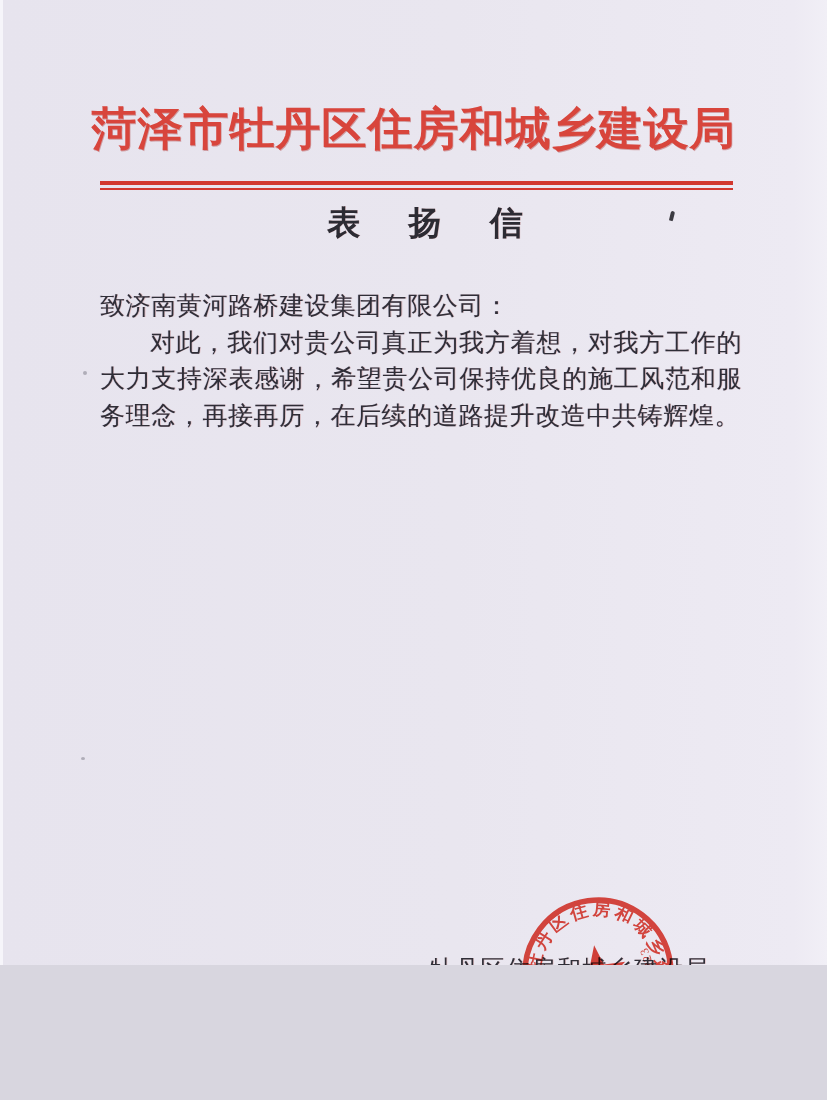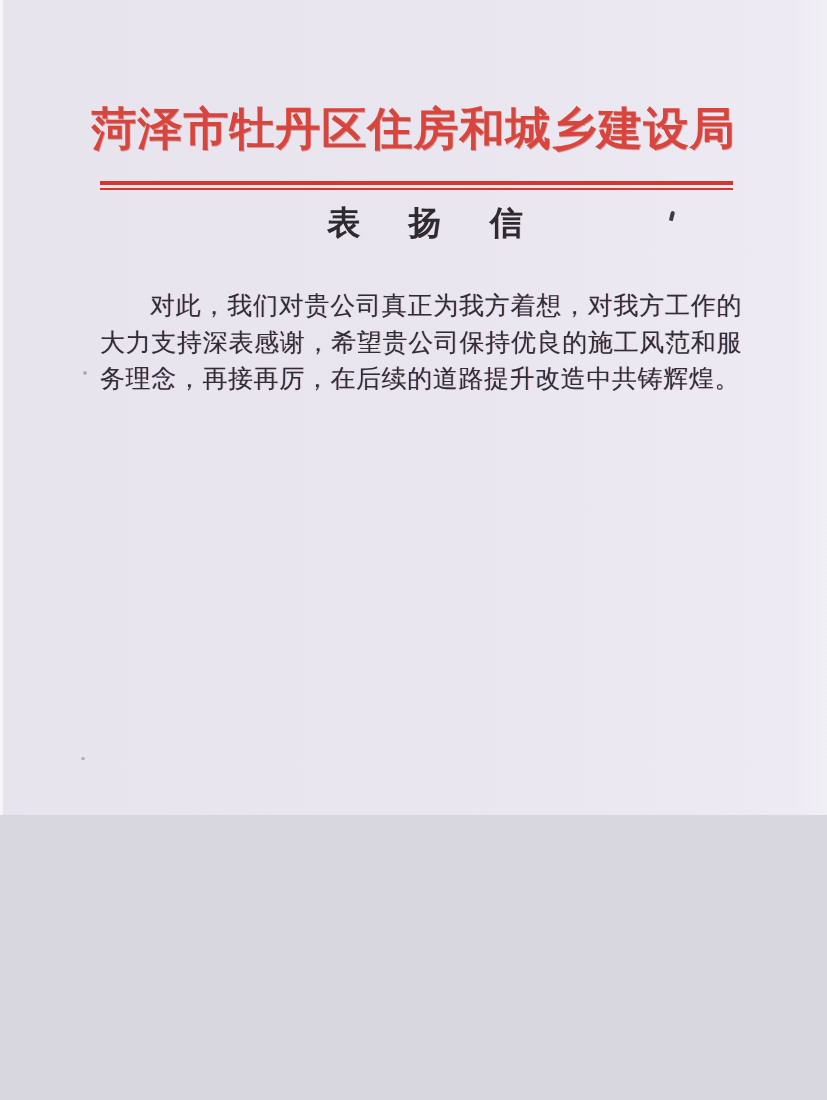--- a/index.html
+++ b/index.html
@@ -2,21 +2,21 @@
 <html><head>
 <meta charset="utf-8">
 <style>
   html,body{margin:0;padding:0;}
   body{
     width:827px;height:1100px;
     font-family:"Liberation Serif","DejaVu Serif",serif;
     background:#d8d6df;
   }
   .page{
-    position:relative;width:827px;height:815px;overflow:hidden;
+    position:relative;width:827px;height:965px;overflow:hidden;
     background:linear-gradient(90deg,#e7e4ee 0%,#e9e6ef 55%,#edeaf3 96%,#f1eff6 100%);
   }
   .scan-edge{
     position:absolute;left:0;top:0;bottom:0;width:3px;
     background:#f6f5fa;
   }
   .agency{
     position:absolute;left:0;top:98px;width:827px;margin:0;
     text-align:center;
     font-size:45px;line-height:62px;font-weight:bold;
@@ -85,20 +85,21 @@
     <div class="rule-thin"></div>
   </div>
 
   <h2 class="letter-title">表 扬 信</h2>
 
   <div class="ink-speck"></div>
   <div class="speck s1"></div>
   <div class="speck s2"></div>
 
   <div class="letter-body">
+    <p class="salutation">致济南黄河路桥建设集团有限公司：</p>
     <p class="para">对此，我们对贵公司真正为我方着想，对我方工作的大力支持深表感谢，希望贵公司保持优良的施工风范和服务理念，再接再厉，在后续的道路提升改造中共铸辉煌。</p>
   </div>
 
   <div class="sig-org">牡丹区住房和城乡建设局</div>
   <div class="sig-date">2019 年 9 月 7 日</div>
 
   <svg class="seal" viewBox="-93 -93 186 186" xmlns="http://www.w3.org/2000/svg">
     <defs>
       <path id="ringArc" d="M -33.3 47.5 A 58 58 0 1 1 33.3 47.5"></path>
       <path id="codeArc" d="M 14.2 53.1 A 55 55 0 0 0 45.1 -31.6"></path>

